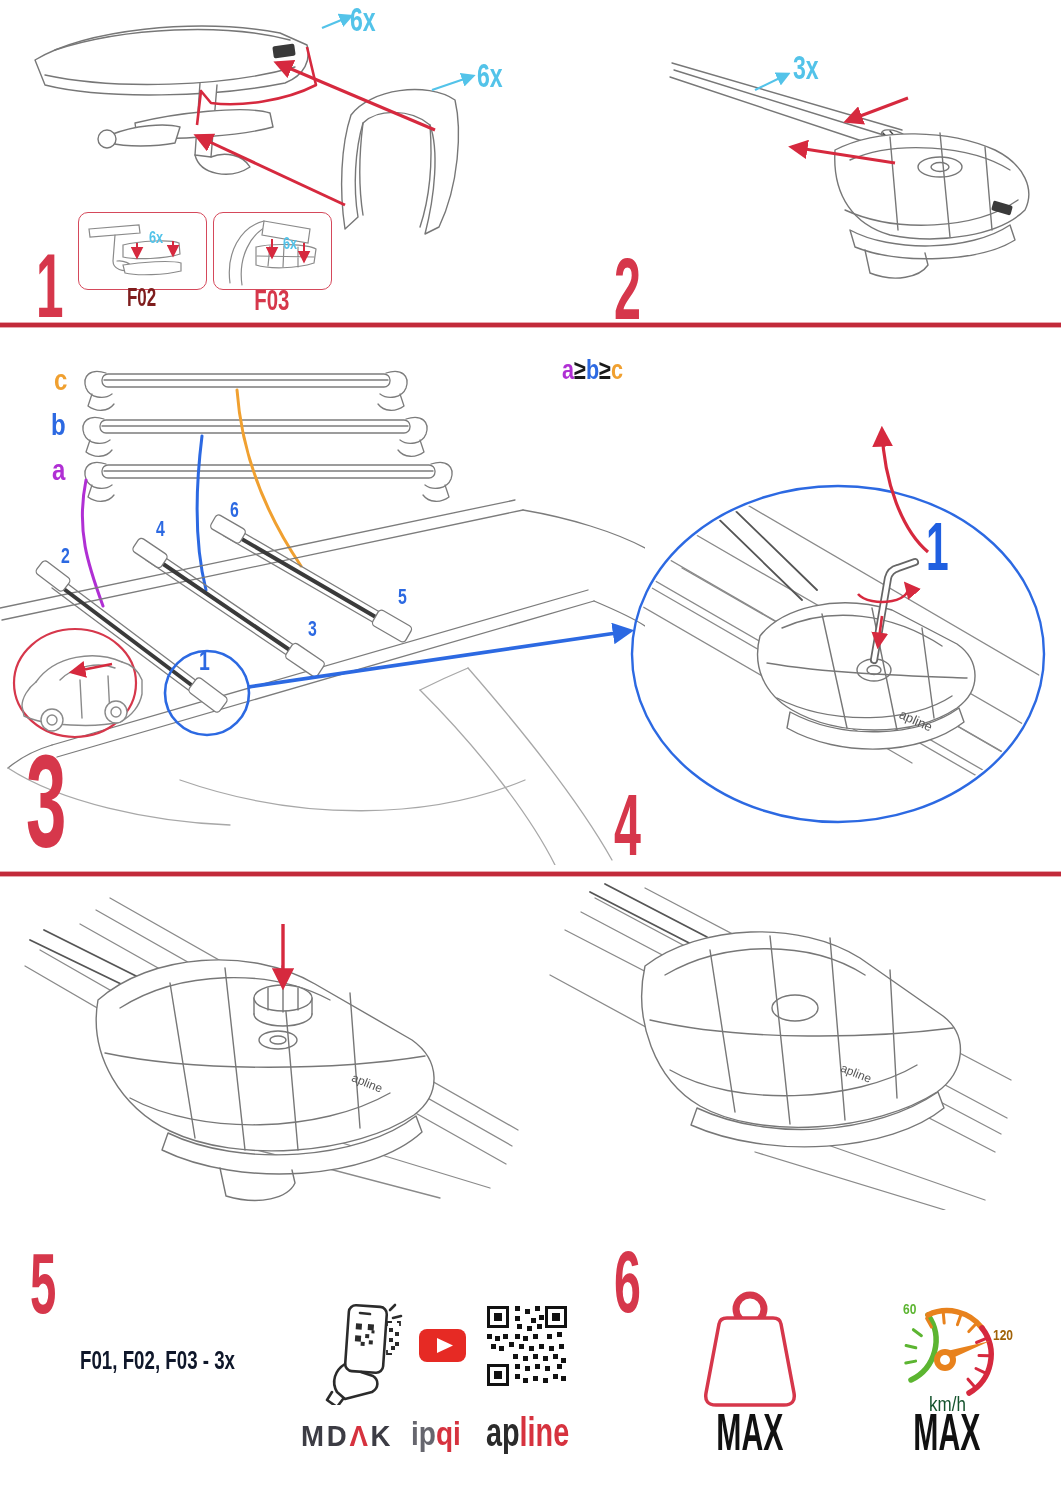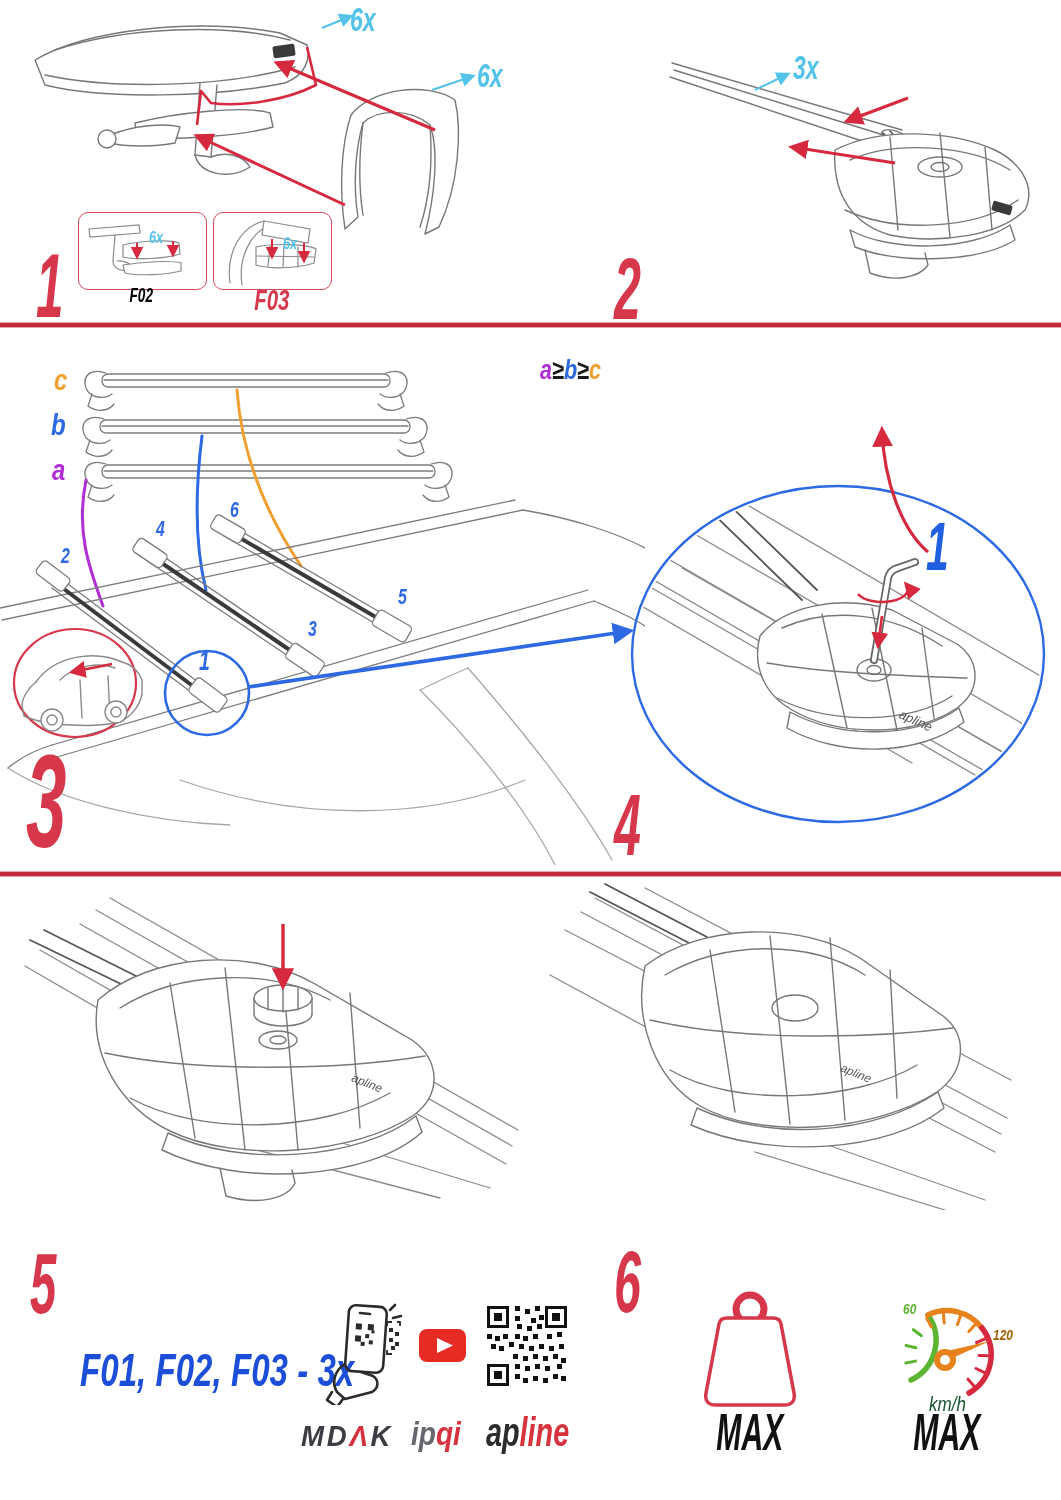--- a/index.html
+++ b/index.html
@@ -1,17 +1,17 @@
 <!DOCTYPE html>
 <html><head>
 <meta charset="utf-8">
 <style>
   html,body{margin:0;padding:0;background:#fff;}
   .canvas{position:relative;width:1061px;height:1488px;background:#fff;overflow:hidden;
-          font-family:"Liberation Sans",sans-serif;font-style:italic;}
+          font-family:"Liberation Sans",sans-serif;}
   .abs{position:absolute;}
   .t{line-height:1;white-space:nowrap;}
   .sx{display:inline-block;transform-origin:left top;}
   .ctr{text-align:center;}
   .ctr .sx{transform-origin:center top;}
   .stepnum{font-weight:bold;color:#d6374b;}
   .cyan{color:#53c3e9;font-weight:bold;}
   .blue{color:#2c69e2;font-weight:bold;}
   .red-divider{position:absolute;left:0;width:1061px;height:4px;background:#c22a3a;
                border-top:1px solid #e8a6ae;border-bottom:1px solid #e8a6ae;}
@@ -75,21 +75,21 @@
         <path d="M10,16 L60,12 L61,20 L11,24 Z" fill="#fff"></path>
         <path d="M36,22 L34,48 C34,56 44,60 54,56 C52,50 44,47 38,48"></path>
         <path d="M44,32 C60,28 92,26 100,30 L101,41 C86,46 56,47 44,44 Z" fill="#fff"></path>
         <path d="M44,52 C62,49 92,47 102,50 L102,58 C86,62 58,63 46,60 Z" fill="#fff"></path>
       </g>
       <path d="M58,30 L58,44" stroke="#d6293e" stroke-width="2" marker-end="url(#aR)"></path>
       <path d="M94,28 L94,42" stroke="#d6293e" stroke-width="2" marker-end="url(#aR)"></path>
     </svg>
   </div>
   <span class="abs t cyan" style="left:149px;top:229px;font-size:17px"><span class="sx" style="transform:scaleX(.75)">6x</span></span>
-  <div class="abs t ctr" style="left:78px;top:285px;width:127px;font-size:20px;font-weight:bold;color:#000000"><span class="sx" style="transform:scaleX(.68)">F02</span></div>
+  <div class="abs t ctr" style="left:78px;top:285px;width:127px;font-size:25px;font-weight:bold;color:#7f1d1d"><span class="sx" style="transform:scaleX(.68)">F02</span></div>
 
   <div class="abs" style="left:213px;top:212px;width:117px;height:76px;border:1.5px solid #d5495b;border-radius:10px">
     <svg width="114" height="73" viewBox="0 0 114 73">
       <g fill="none" stroke="#8a8a8a" stroke-width="1.2" stroke-linecap="round">
         <path d="M16,70 C12,40 26,14 50,8"></path>
         <path d="M28,72 C24,45 36,20 56,12"></path>
         <path d="M50,8 L96,16 L94,30 L48,22 Z" fill="#fff"></path>
         <path d="M42,34 C58,30 94,31 102,36 L100,50 C82,56 54,56 42,52 Z" fill="#fff"></path>
         <path d="M56,33 L54,53 M70,33 L69,54 M84,34 L84,54 M43,43 L100,44"></path>
       </g>
@@ -198,21 +198,21 @@
     </g>
 
     <circle cx="207" cy="343" r="42" fill="none" stroke="#2c69e2" stroke-width="2.6"></circle>
     <path d="M248,337 L630,281" stroke="#2c69e2" stroke-width="3.6" fill="none" marker-end="url(#aB)"></path>
   </svg>
 
   <span class="abs t" style="left:54px;top:365px;font-size:30px;font-weight:bold;color:#f0a030"><span class="sx" style="transform:scaleX(.8)">c</span></span>
   <span class="abs t" style="left:51px;top:410px;font-size:30px;font-weight:bold;color:#2c69e2"><span class="sx" style="transform:scaleX(.8)">b</span></span>
   <span class="abs t" style="left:52px;top:455px;font-size:30px;font-weight:bold;color:#b02fd4"><span class="sx" style="transform:scaleX(.8)">a</span></span>
 
-  <span class="abs t" style="left:540px;top:357px;font-size:27px;font-weight:bold"><span class="sx" style="transform:scaleX(.8)"><span style="color:#b02fd4">a</span><span style="color:#1a1a1a">≥</span><span style="color:#2c69e2">b</span><span style="color:#1a1a1a">≥</span><span style="color:#f0a030">c</span></span></span>
+  <span class="abs t" style="left:562px;top:357px;font-size:27px;font-weight:bold"><span class="sx" style="transform:scaleX(.8)"><span style="color:#b02fd4">a</span><span style="color:#1a1a1a">≥</span><span style="color:#2c69e2">b</span><span style="color:#1a1a1a">≥</span><span style="color:#f0a030">c</span></span></span>
 
   <span class="abs t blue" style="left:61px;top:545px;font-size:22px"><span class="sx" style="transform:scaleX(.72)">2</span></span>
   <span class="abs t blue" style="left:156px;top:518px;font-size:22px"><span class="sx" style="transform:scaleX(.72)">4</span></span>
   <span class="abs t blue" style="left:230px;top:499px;font-size:22px"><span class="sx" style="transform:scaleX(.72)">6</span></span>
   <span class="abs t blue" style="left:308px;top:618px;font-size:22px"><span class="sx" style="transform:scaleX(.72)">3</span></span>
   <span class="abs t blue" style="left:398px;top:586px;font-size:22px"><span class="sx" style="transform:scaleX(.72)">5</span></span>
   <span class="abs t blue" style="left:199px;top:648px;font-size:27px"><span class="sx" style="transform:scaleX(.72)">1</span></span>
 
   <span class="abs t stepnum" style="left:26px;top:736px;font-size:132px"><span class="sx" style="transform:scaleX(.55)">3</span></span>
 
@@ -293,21 +293,21 @@
       <path d="M125,190 C190,228 310,222 372,185"></path>
       <path d="M165,70 L190,232 M225,56 L245,244 M285,58 L300,240 M345,90 L352,218"></path>
       <path d="M105,140 C200,162 330,158 408,148"></path>
       <path d="M152,228 C225,262 330,255 393,212 L399,228 C345,272 225,280 146,245 Z" fill="#fff"></path>
       <ellipse cx="250" cy="128" rx="23" ry="13"></ellipse>
     </g>
     <text x="296" y="196" font-size="12" fill="#555" transform="rotate(22 308 190)">apline</text>
   </svg>
   <span class="abs t stepnum" style="left:614px;top:1238px;font-size:88px"><span class="sx" style="transform:scaleX(.55)">6</span></span>
 
-  <span class="abs t" style="left:80px;top:1347px;font-size:46px;font-weight:bold;color:#1d4ed8"><span class="sx" style="transform:scaleX(.72)">F01, F02, F03 - 3x</span></span>
+  <span class="abs t" style="left:80px;top:1347px;font-size:26px;font-weight:bold;color:#0f172a"><span class="sx" style="transform:scaleX(.72)">F01, F02, F03 - 3x</span></span>
 
   <svg class="abs" style="left:325px;top:1300px" width="78" height="105" viewBox="0 0 78 105">
     <g fill="none" stroke="#2b2b2b" stroke-width="2.6" stroke-linecap="round" stroke-linejoin="round">
       <rect x="22" y="6" width="38" height="66" rx="7" transform="rotate(4 41 39)"></rect>
       <path d="M35,13 l10,1"></path>
       <path d="M20,64 C10,70 6,82 12,92 L20,99 L47,92 C54,88 54,80 48,76 L36,72"></path>
       <path d="M7,92 l-5,8 l10,7 l6,-8"></path>
       <path d="M65,10 l5,-5 M68,18 l8,-2"></path>
     </g>
     <g transform="rotate(4 41 39)" fill="#2b2b2b">

